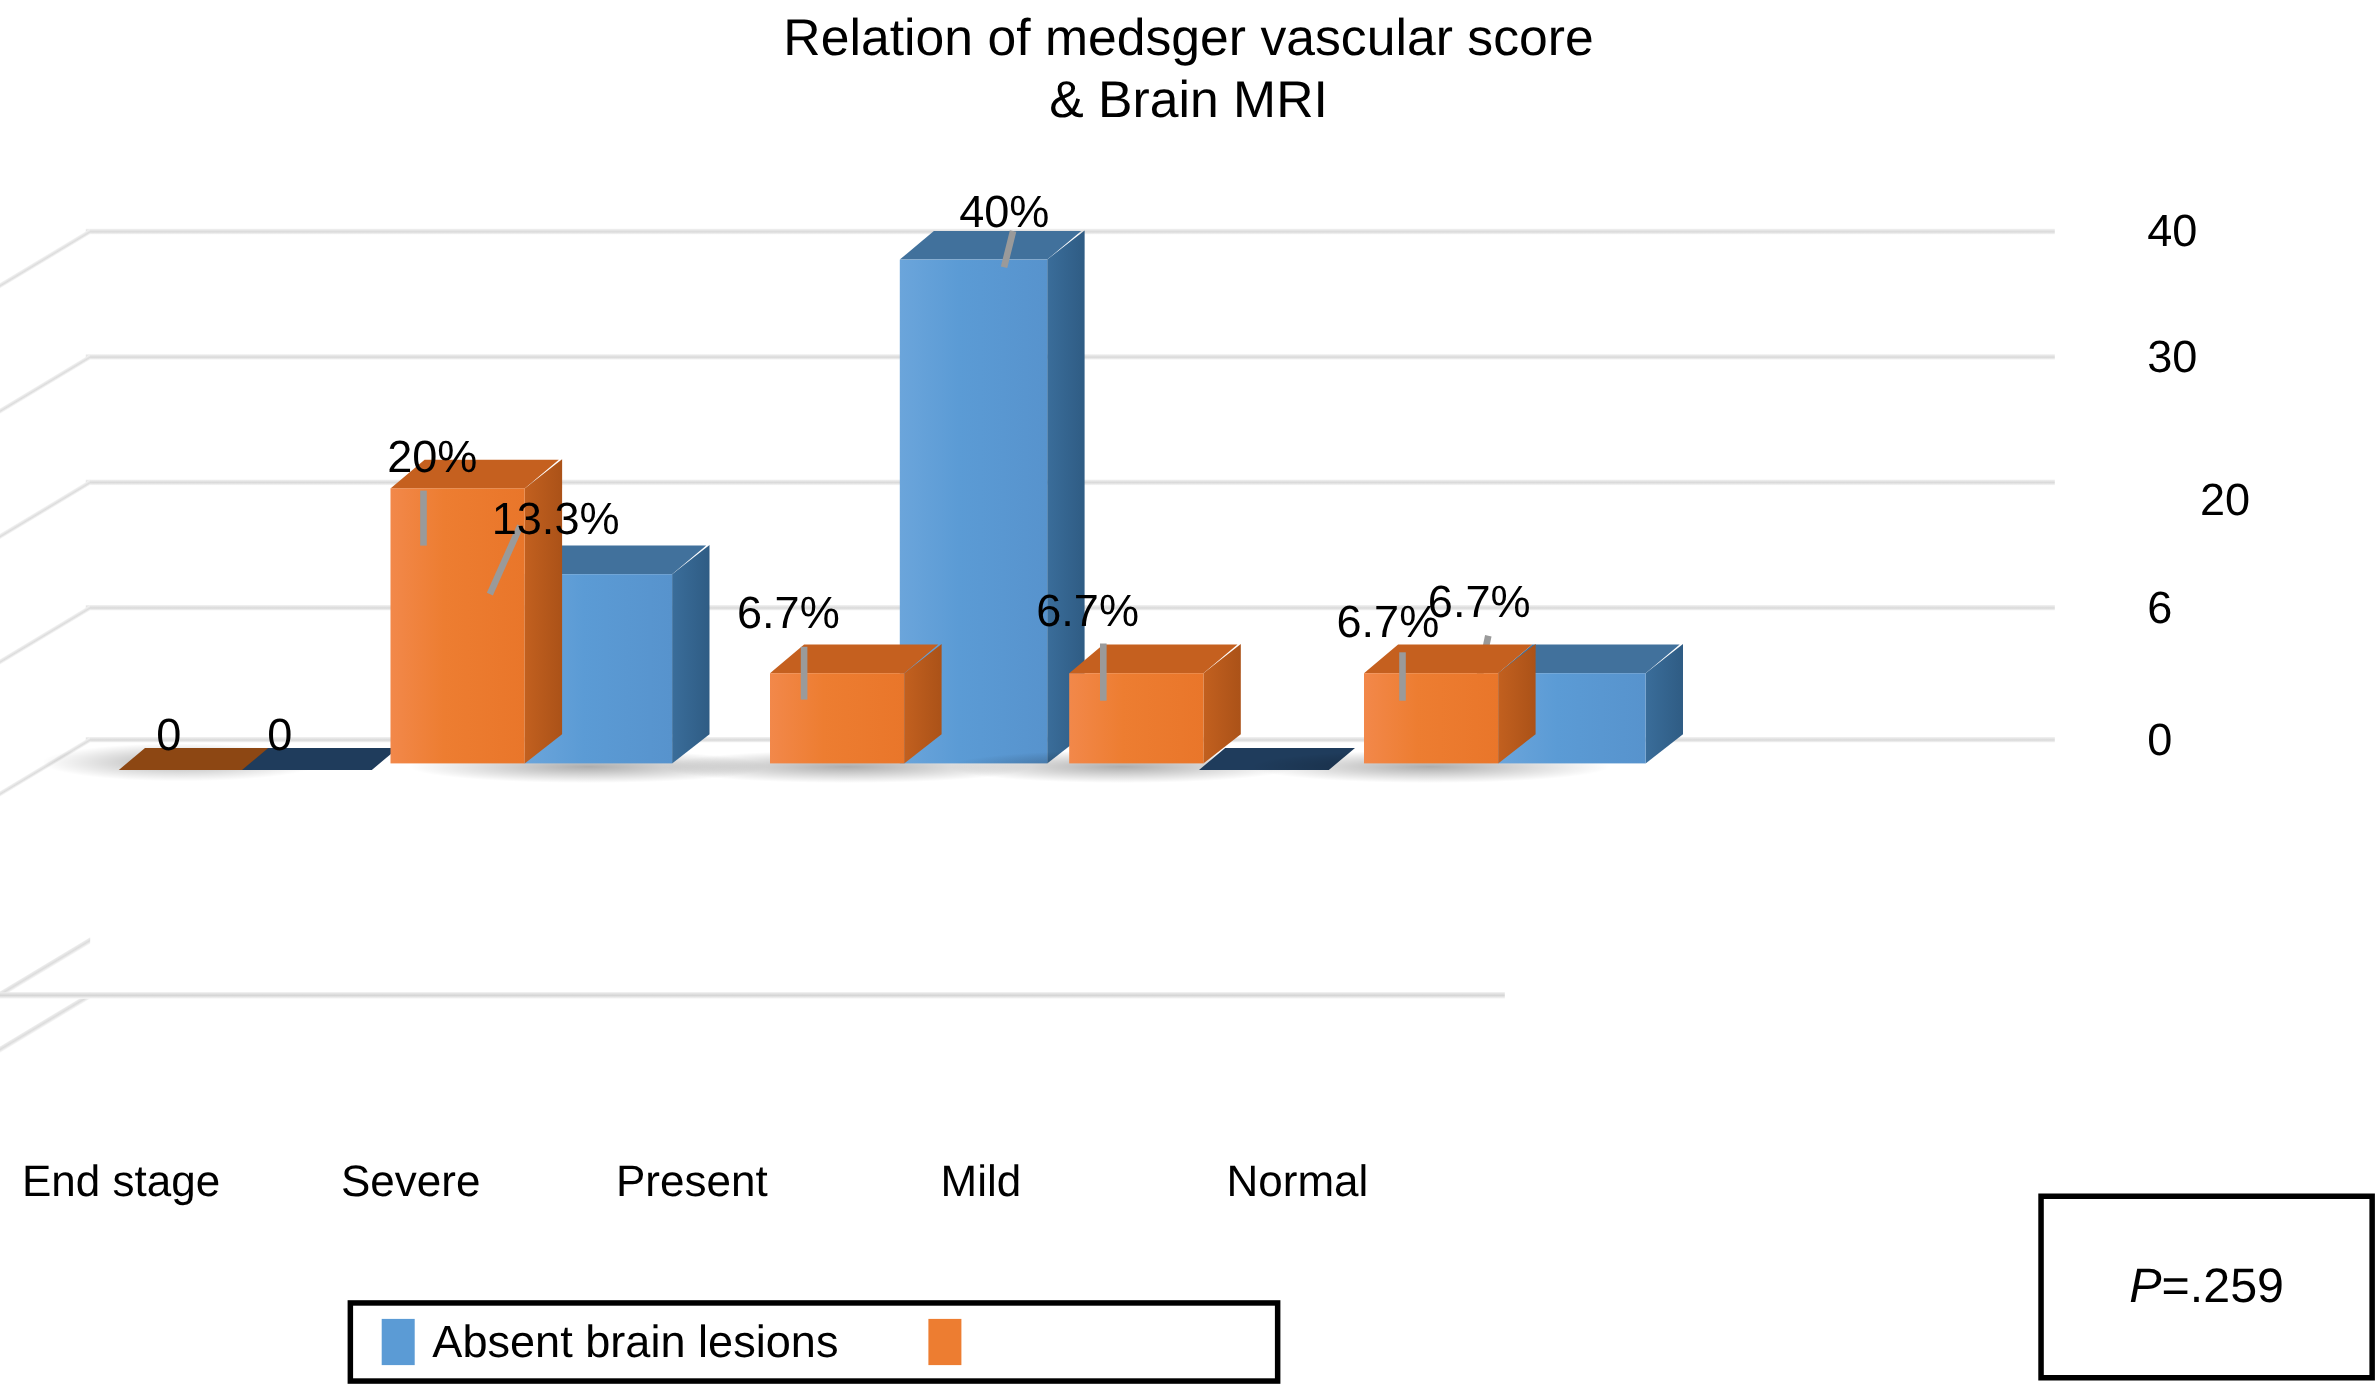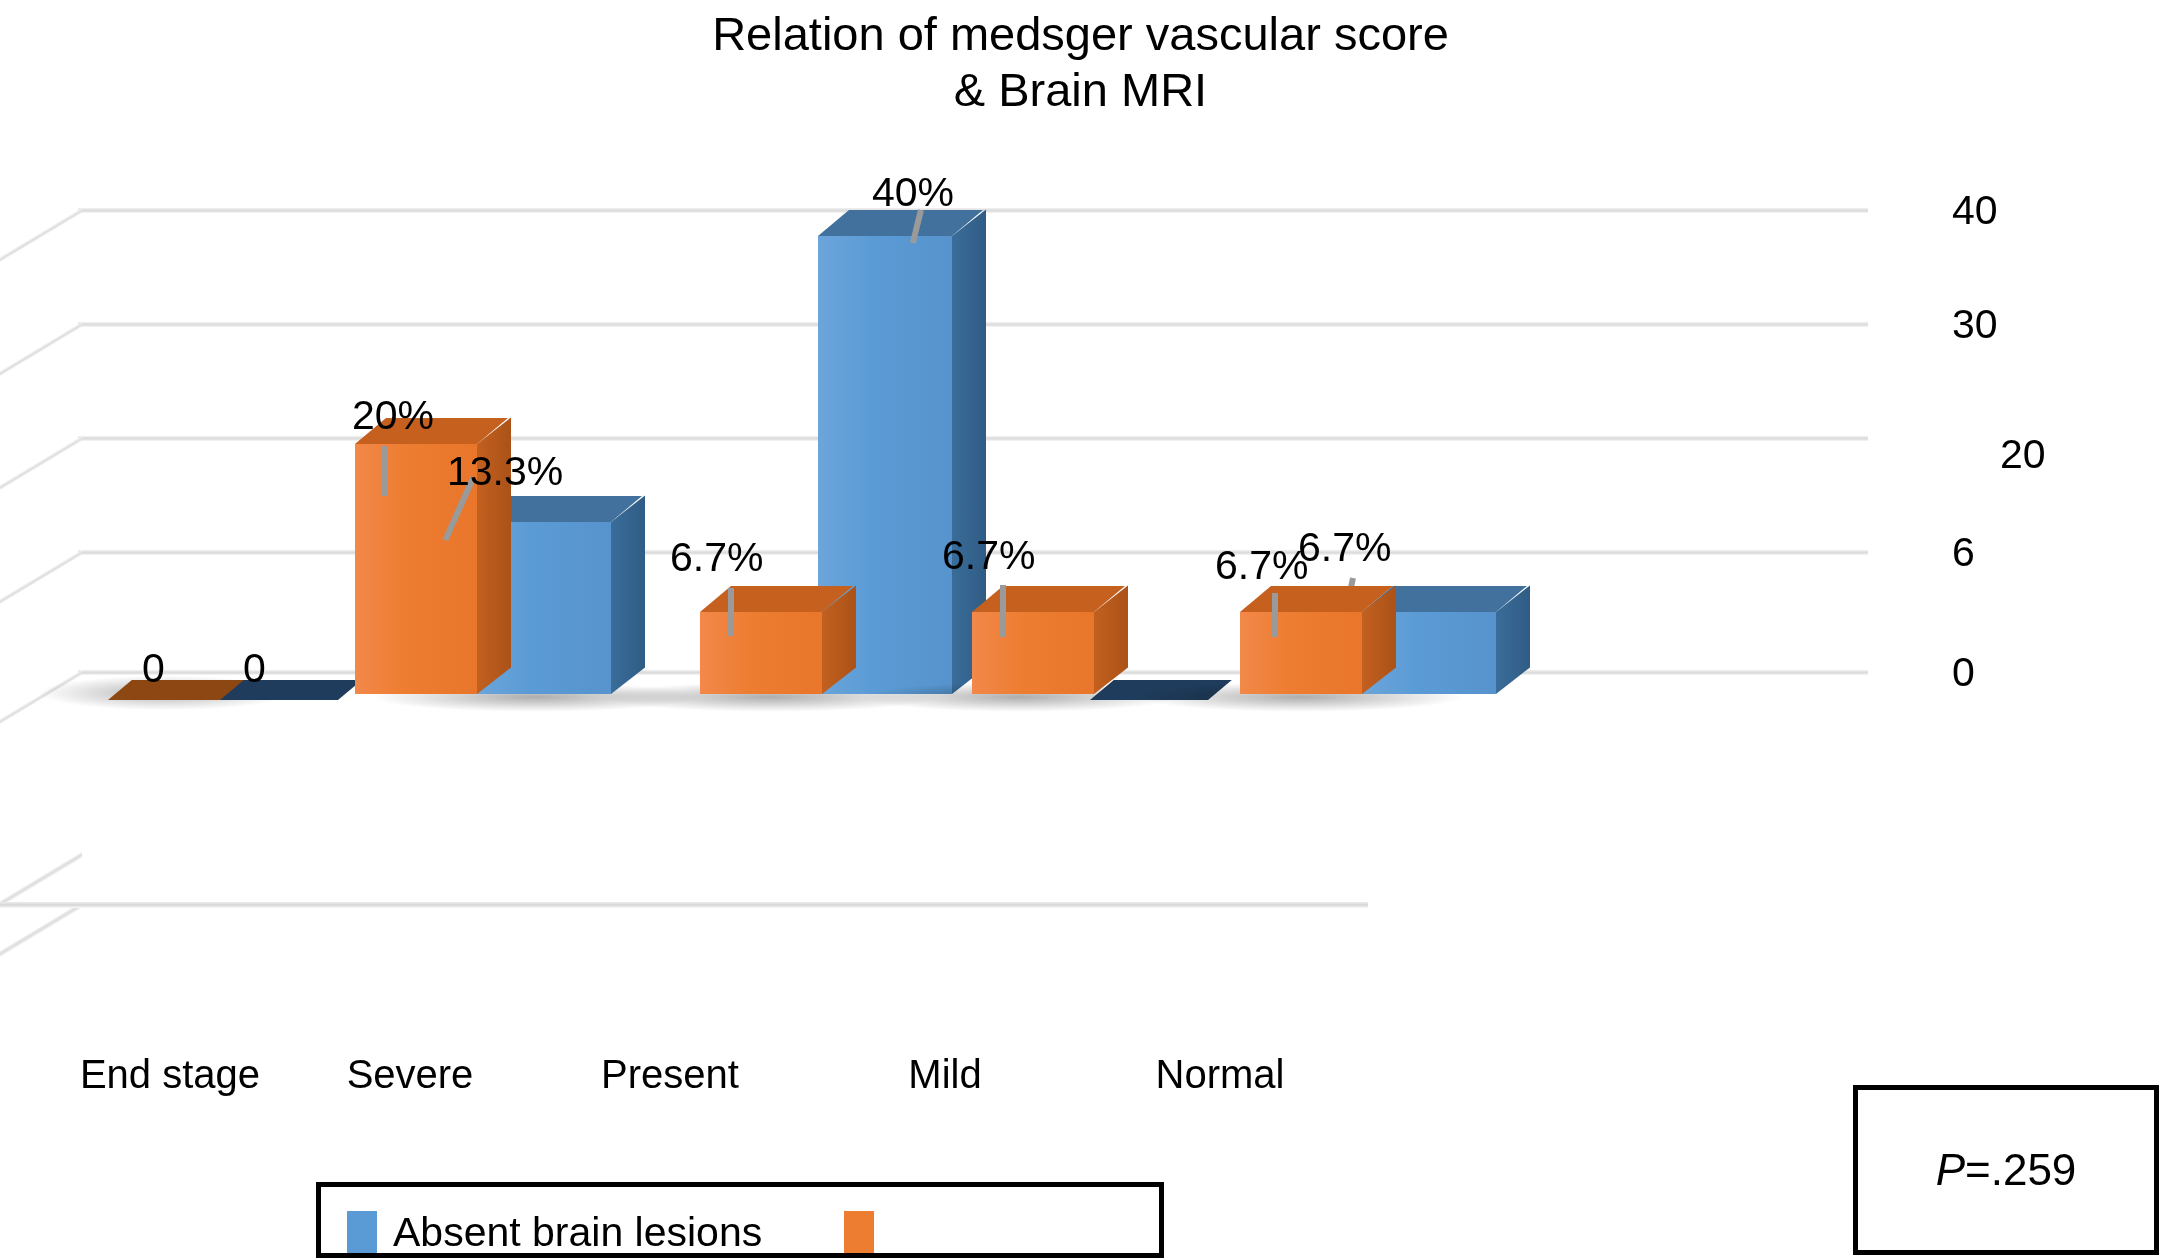--- a/index.html
+++ b/index.html
@@ -56,25 +56,25 @@
 
   .barshadow{position:absolute;height:30px;
     background:radial-gradient(ellipse at center,rgba(0,0,0,.32) 0%,rgba(0,0,0,0) 70%);}
 
   
   .dlabel{position:absolute;font-size:41px;line-height:41px;white-space:nowrap;}
   .leader{position:absolute;background:#9a9a9a;}
 
   
   .catlabel{position:absolute;top:1052px;font-size:40px;line-height:44px;
-    text-align:center;white-space:nowrap;}
+    text-align:left;white-space:nowrap;}
 
   
   #legend{position:absolute;left:316px;top:1182px;width:838px;height:66px;
-    border:5px solid #000;background:#fff;display:flex;align-items:flex-end;}
+    border:5px solid #000;background:#fff;display:flex;align-items:center;}
   .legend-item{display:flex;align-items:center;}
   .legend-swatch{width:30px;height:42px;margin:0 16px 0 26px;}
   .legend-text{font-size:41px;line-height:41px;white-space:nowrap;}
 
   
   #pvalue-box{position:absolute;left:1853px;top:1085px;width:296px;height:160px;
     border:5px solid #000;background:#fff;display:flex;align-items:center;
     justify-content:center;}
   #pvalue-text{font-size:44px;line-height:44px;font-style:italic;}
   #pvalue-text i{font-style:italic;}

